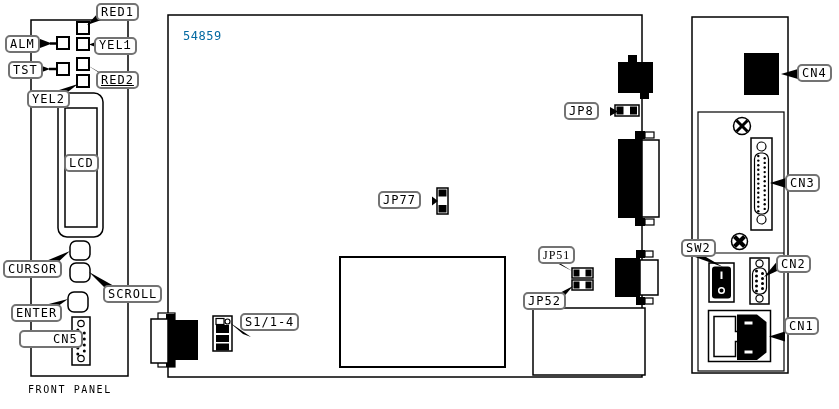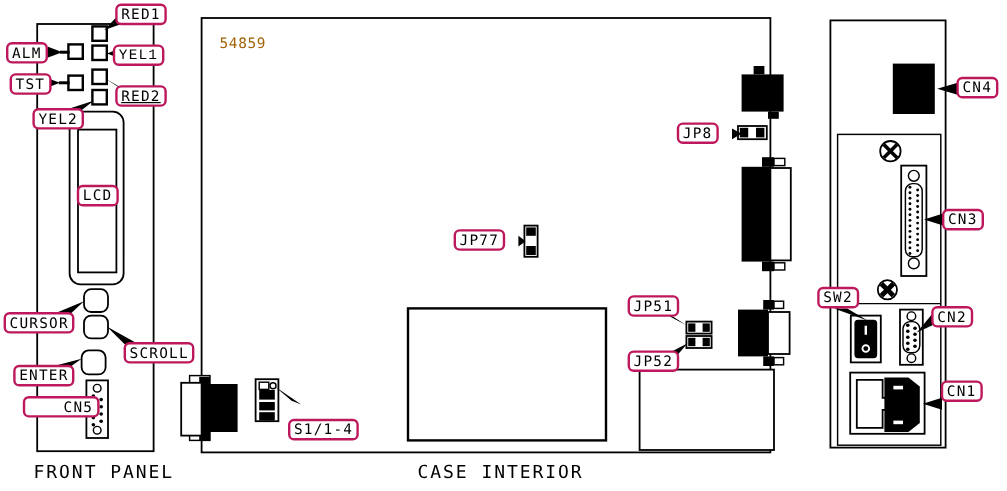--- a/index.html
+++ b/index.html
@@ -1,23 +1,23 @@
 <!DOCTYPE html>
 <html><head>
 <meta charset="utf-8">
 <style>
   html,body { margin:0; padding:0; background:#fff; }
   #stage { position:relative; width:839px; height:409px; background:#fff; overflow:hidden;
            font-family:"DejaVu Sans Mono", monospace; }
   #art { position:absolute; left:0; top:0; z-index:1; }
-  .callout { position:absolute; z-index:3; background:#fff; border:2px solid #be185d;
+  .callout { position:absolute; z-index:3; background:#fff; border:2px solid #737373;
              border-radius:5px; padding:0 3px; font-size:12px; line-height:14px;
              letter-spacing:1px; color:#000; white-space:nowrap; }
-  .title { position:absolute; z-index:2; font-size:15px; letter-spacing:1.6px; color:#000; white-space:nowrap; }
-  .boardnum { position:absolute; z-index:2; font-size:12px; letter-spacing:0.5px; color:#a16207; }
+  .title { position:absolute; z-index:2; font-size:10px; letter-spacing:1.6px; color:#000; white-space:nowrap; }
+  .boardnum { position:absolute; z-index:2; font-size:12px; letter-spacing:0.5px; color:#0369a1; }
 </style>
 </head>
 <body>
 
 <div id="stage">
 
   <svg id="art" width="839" height="409" viewBox="0 0 839 409">
 
     <g>
       <rect x="31" y="20" width="97" height="356" fill="none" stroke="#000" stroke-width="1.5"></rect>
@@ -234,25 +234,24 @@
   <div class="callout" style="left:8px;   top:61px;"><span>TST</span></div>
   <div class="callout" style="left:96px;  top:71px;text-decoration:underline;"><span>RED2</span></div>
   <div class="callout" style="left:27px;  top:90px;"><span>YEL2</span></div>
   <div class="callout" style="left:64px;  top:154px;"><span>LCD</span></div>
   <div class="callout" style="left:3px;   top:260px;"><span>CURSOR</span></div>
   <div class="callout" style="left:103px; top:285px;"><span>SCROLL</span></div>
   <div class="callout" style="left:11px;  top:304px;"><span>ENTER</span></div>
   <div class="callout" style="left:19px;  top:330px;padding-left:32px;"><span>CN5</span></div>
   <div class="callout" style="left:564px; top:102px;"><span>JP8</span></div>
   <div class="callout" style="left:378px; top:191px;"><span>JP77</span></div>
-  <div class="callout" style="left:523px; top:246px;"><span>JP51</span></div>
+  <div class="callout" style="left:538px; top:246px;font-family:Liberation Serif, serif;"><span>JP51</span></div>
   <div class="callout" style="left:523px; top:292px;"><span>JP52</span></div>
-  <div class="callout" style="left:240px; top:349px;"><span>S1/1-4</span></div>
+  <div class="callout" style="left:240px; top:313px;"><span>S1/1-4</span></div>
   <div class="callout" style="left:797px; top:64px;"><span>CN4</span></div>
   <div class="callout" style="left:785px; top:174px;"><span>CN3</span></div>
   <div class="callout" style="left:681px; top:239px;"><span>SW2</span></div>
   <div class="callout" style="left:776px; top:255px;"><span>CN2</span></div>
   <div class="callout" style="left:784px; top:317px;"><span>CN1</span></div>
 
   <div class="title" style="left:28px;  top:384px;">FRONT PANEL</div>
-  <div class="title" style="left:348px; top:384px;">CASE INTERIOR</div>
 
 </div>
 
 </body></html>

